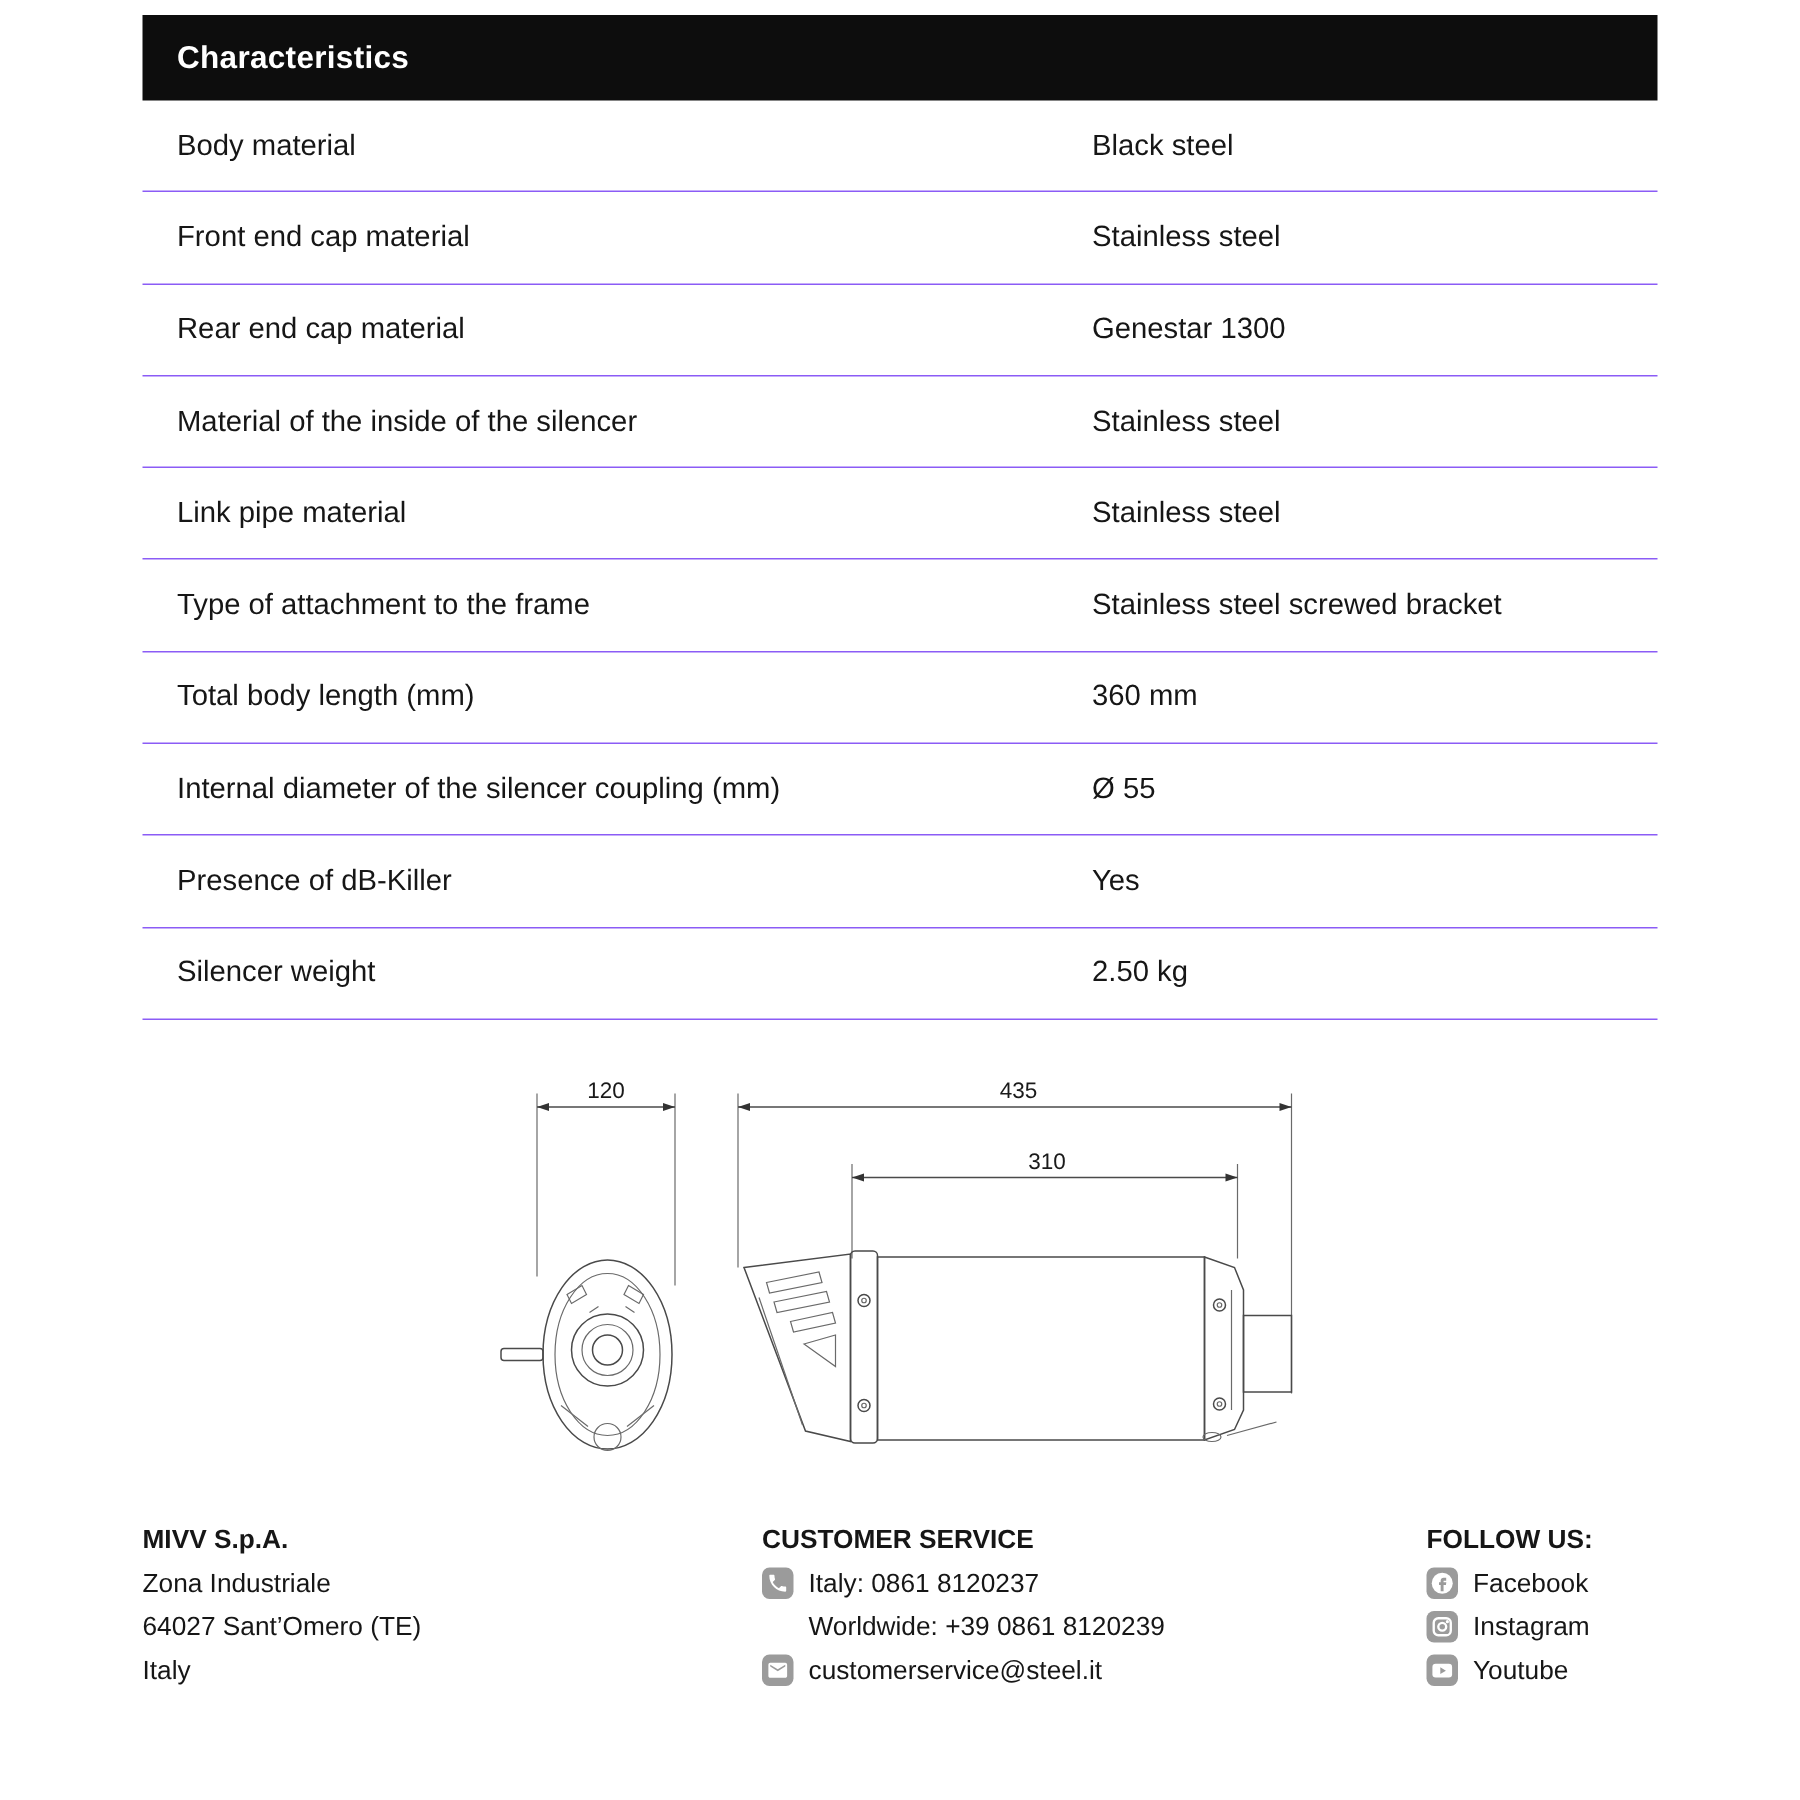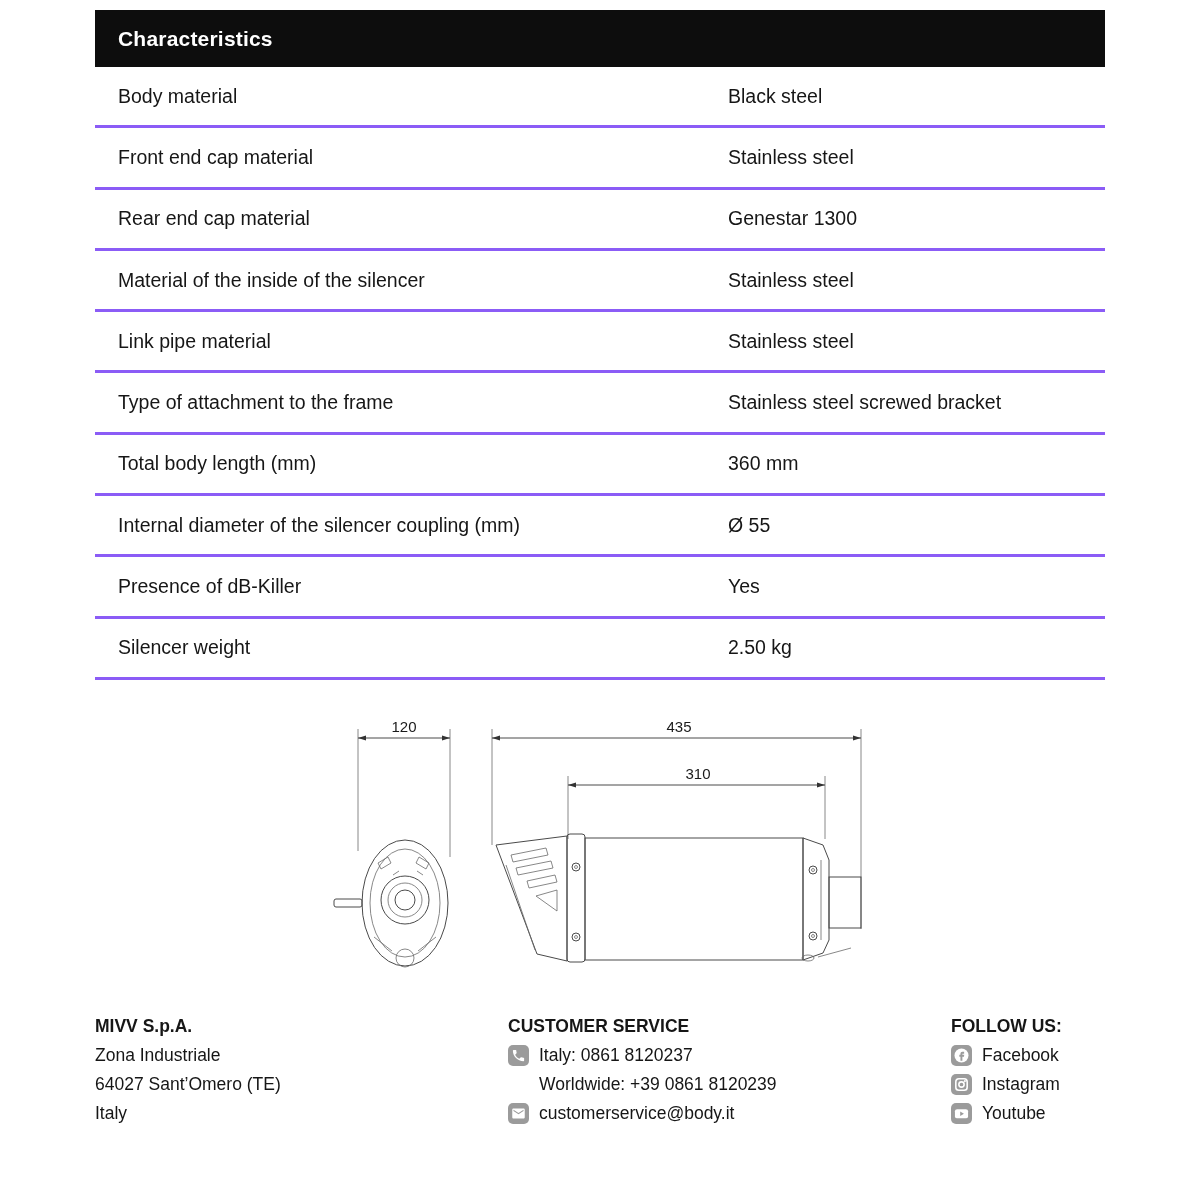--- a/index.html
+++ b/index.html
@@ -10,21 +10,21 @@
   }
   
   .char-header {
     position:absolute; left:95px; top:10px; width:1010px; height:57px;
     background:#0d0d0d; color:#ffffff; display:flex; align-items:center;
     font-size:21px; font-weight:bold; padding-left:23px; letter-spacing:.2px;text-align:center;
   }
   .spec-table { position:absolute; left:95px; top:67px; width:1010px; }
   .spec-row {
     display:flex; align-items:center; height:61.3px;
-    border-bottom:3px solid #8b5cf6; font-size:19.5px;
+    border-bottom:1px solid #8b5cf6; font-size:19.5px;
   }
   .spec-label { width:633px; padding-left:23px; }
   .spec-value { flex:1; }
   
   .drawing { position:absolute; left:330px; top:705px; width:560px; height:300px; }
   .drawing svg { display:block; }
   .dline { stroke:#4a4a4a; stroke-width:1; fill:none; }
   .dthin { stroke:#6a6a6a; stroke-width:0.8; fill:none; }
   .darr  { fill:#333333; stroke:none; }
   .dtext { font-family:"Liberation Sans", sans-serif; font-size:15px; fill:#1a1a1a; }
@@ -185,21 +185,21 @@
     <div class="frow">
       <span class="icon-spacer"></span>
       <span>Worldwide: +39 0861 8120239</span>
     </div>
     <div class="frow">
       <span class="icon">
         <svg width="15" height="15" viewBox="0 0 24 24">
           <path fill="#ffffff" d="M20 4H4c-1.1 0-2 .9-2 2v12c0 1.1.9 2 2 2h16c1.1 0 2-.9 2-2V6c0-1.1-.9-2-2-2zm0 4l-8 5-8-5V6l8 5 8-5v2z"></path>
         </svg>
       </span>
-      <span>customerservice@body.it</span>
+      <span>customerservice@steel.it</span>
     </div>
   </div>
 
   <div class="footer-col footer-follow">
     <div class="footer-title">FOLLOW US:</div>
     <div class="frow">
       <span class="icon">
         <svg width="21" height="21" viewBox="0 0 24 24">
           <circle cx="12" cy="12" r="8" fill="#ffffff"></circle>
           <path fill="#9b9b9b" d="M13 10h2V7.8h-2c-1.3 0-2.2.9-2.2 2.2v1.2H9.5v2.1h1.3V18h2.2v-4.7h1.8l.3-2.1h-2.1v-.9c0-.2.1-.3.3-.3z"></path>

